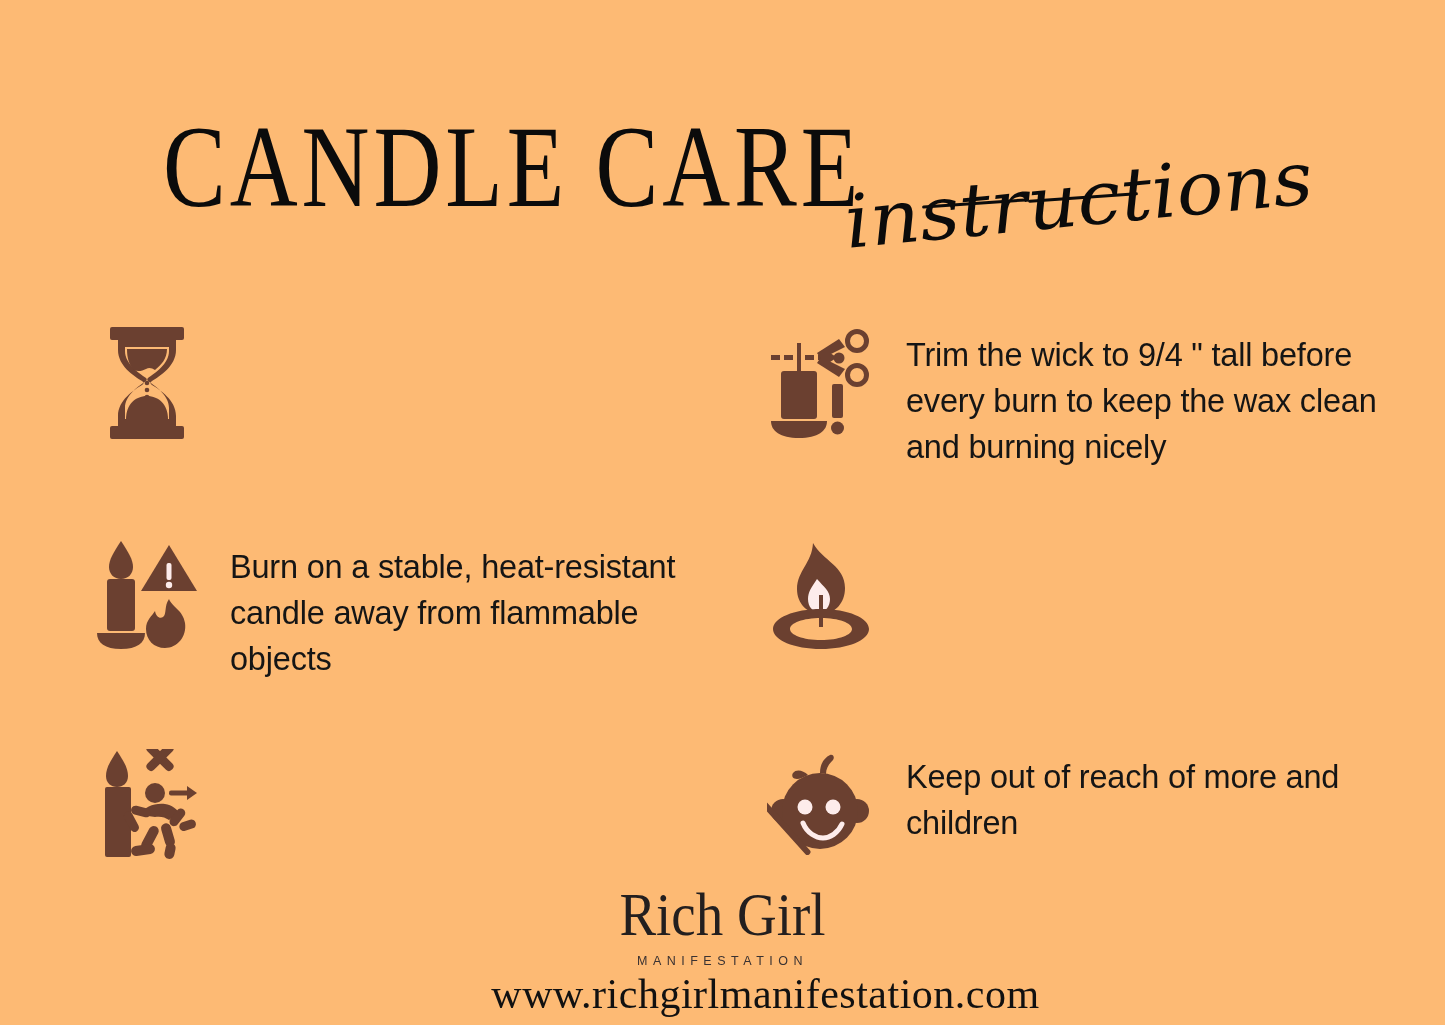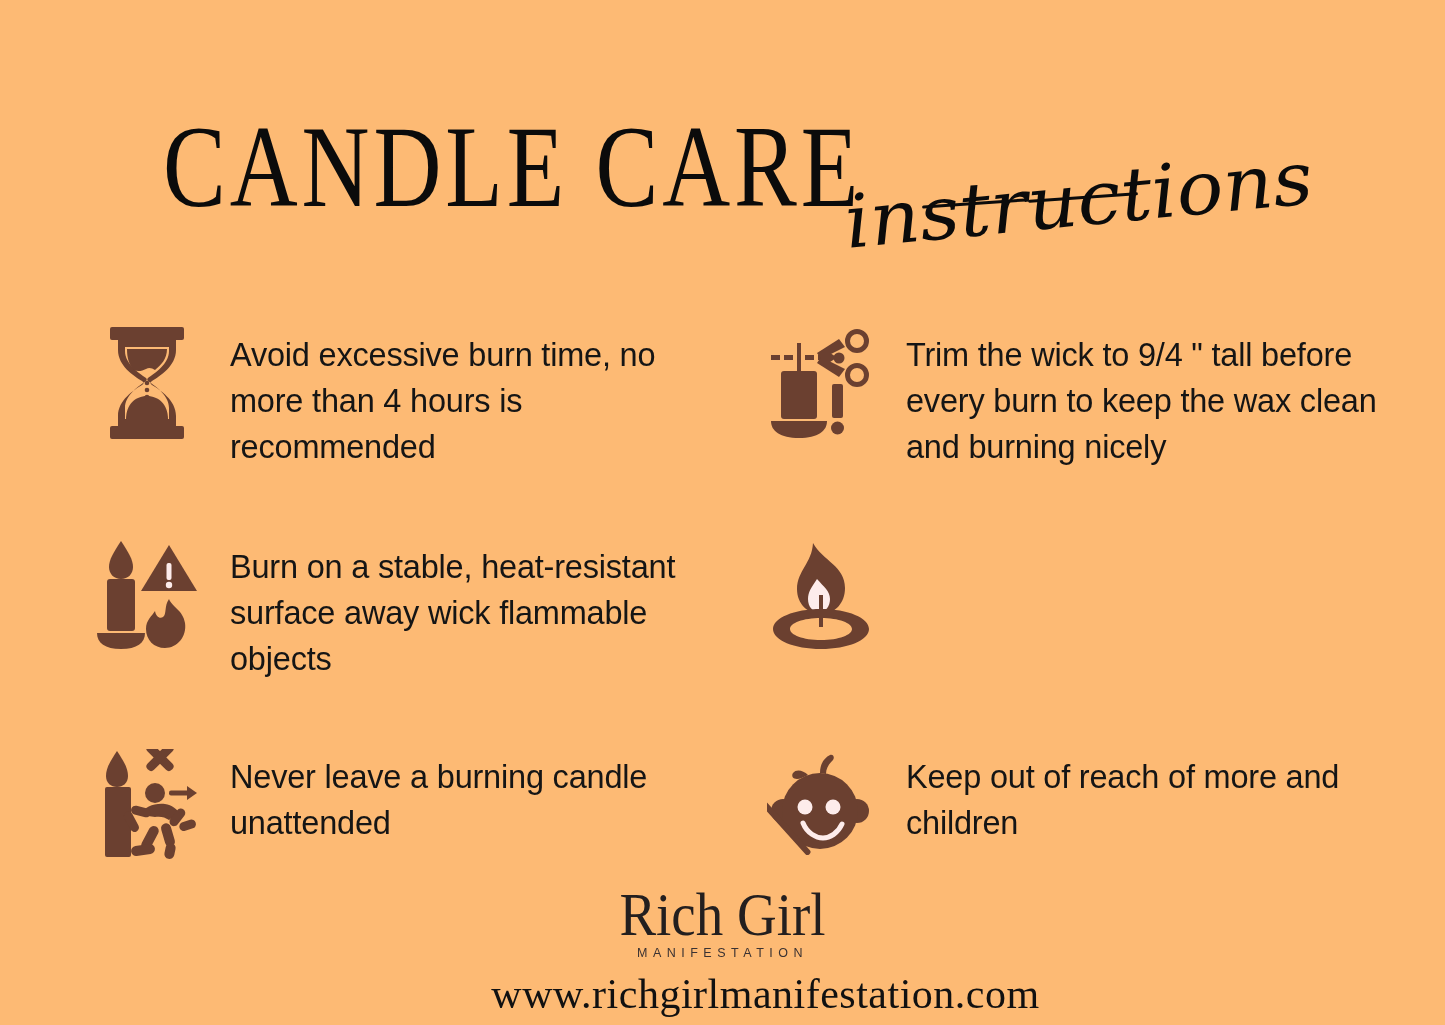--- a/index.html
+++ b/index.html
@@ -123,21 +123,21 @@
   .logo-name {
     font-family: "Liberation Serif", "DejaVu Serif", serif;
     font-size: 55px;
     line-height: 1;
     color: #231f1f;
     letter-spacing: 0px;
     transform: scaleY(1.12);
     display: inline-block;
   }
   .logo-sub {
-    margin-top: 4px;
+    margin-top: 12px;
     font-family: "Liberation Sans", sans-serif;
     font-size: 12.5px;
     letter-spacing: 5.5px;
     color: #3a3232;
     text-align: center;
   }
   .footer-url {
     position: absolute;
     left: 0;
     top: 108px;
@@ -174,21 +174,20 @@
           <rect x="6" y="99" width="74" height="13" rx="2"></rect>
           <path d="M14 13 h58 v10 c0 16 -16 26 -24 31 c-2 1 -2 3 0 4 c8 5 24 15 24 31 v10 h-58 v-10 c0 -16 16 -26 24 -31 c2 -1 2 -3 0 -4 c-8 -5 -24 -15 -24 -31 z
                    M21 20 v4 c0 13 14 22 21 27 c1 1 1 2 0 3 c-7 5 -21 14 -21 27 v11 h44 v-11 c0 -13 -14 -22 -21 -27 c-1 -1 -1 -2 0 -3 c7 -5 21 -14 21 -27 v-4 z"></path>
           <path d="M23 22 h40 c0 10 -6 16 -12 21 c-3 -2 -6 -3 -9 -1 c-4 2 -8 3 -12 1 c-5 -5 -7 -12 -7 -21 z"></path>
           <path d="M22 92 c0 -14 9 -23 21 -23 c12 0 21 9 21 23 z"></path>
           <circle cx="43" cy="56" r="2.3"></circle>
           <circle cx="43" cy="63" r="2.3"></circle>
           <circle cx="43" cy="70" r="2.3"></circle>
         </svg>
       </div>
-      <div class="tip-text">Avoid excessive burn time, no more than 4 hours is recommended</div>
     </div>
 
     <div class="tip tip-col-right tip-row-1">
       <div class="tip-icon">
         <svg width="108" height="112" viewBox="0 0 108 112" fill="#6b4030">
 
           <rect x="14" y="44" width="36" height="48" rx="3"></rect>
 
           <path d="M4 94 h56 c0 10 -9 17 -28 17 c-19 0 -28 -7 -28 -17 z"></path>
 
@@ -224,21 +223,21 @@
 
           <path d="M2 94 h48 c0 10 -8 16 -24 16 c-16 0 -24 -6 -24 -16 z"></path>
 
           <path d="M74 6 l28 46 h-56 z"></path>
           <rect x="71.5" y="24" width="5" height="17" rx="2" fill="#fdeceb"></rect>
           <circle cx="74" cy="46" r="3.2" fill="#fdeceb"></circle>
 
           <path d="M74 60 c3 8 14 11 16 24 c2 14 -8 25 -20 25 c-11 0 -19 -8 -19 -19 c0 -9 6 -13 9 -18 c1 6 5 8 8 6 c4 -3 1 -11 6 -18 z"></path>
         </svg>
       </div>
-      <div class="tip-text">Burn on a stable, heat-resistant surface away wick flammable objects</div>
+      <div class="tip-text">Burn on a stable, heat-resistant candle away from flammable objects</div>
     </div>
 
     <div class="tip tip-col-right tip-row-2">
       <div class="tip-icon">
         <svg width="104" height="112" viewBox="0 0 104 112" fill="#6b4030">
 
           <path d="M44 4 c-1 20 -16 28 -16 46 c0 15 11 25 24 25 c14 0 24 -11 24 -26 c0 -22 -22 -27 -32 -45 z"></path>
 
           <path d="M48 40 c-6 9 -9 13 -9 20 c0 8 5 13 11 13 c7 0 11 -6 11 -13 c0 -8 -6 -12 -13 -20 z" fill="#fdeceb"></path>
 
@@ -274,21 +273,20 @@
           <rect x="80" y="58" width="9" height="20" rx="4.5" transform="rotate(38 84 68)"></rect>
           <rect x="86" y="72" width="17" height="9" rx="4.5" transform="rotate(-18 94 76)"></rect>
 
           <rect x="52" y="76" width="10" height="26" rx="5" transform="rotate(28 57 89)"></rect>
           <rect x="38" y="96" width="24" height="10" rx="5" transform="rotate(-8 50 101)"></rect>
 
           <rect x="70" y="74" width="10" height="24" rx="5" transform="rotate(-16 75 86)"></rect>
           <rect x="72" y="94" width="10" height="16" rx="5" transform="rotate(12 77 102)"></rect>
         </svg>
       </div>
-      <div class="tip-text">Never leave a burning candle unattended</div>
     </div>
 
     <div class="tip tip-col-right tip-row-3">
       <div class="tip-icon">
         <svg width="108" height="104" viewBox="0 0 108 104" fill="#6b4030">
 
           <circle cx="16" cy="58" r="12"></circle>
           <circle cx="90" cy="58" r="12"></circle>
 
           <circle cx="53" cy="58" r="38"></circle>

